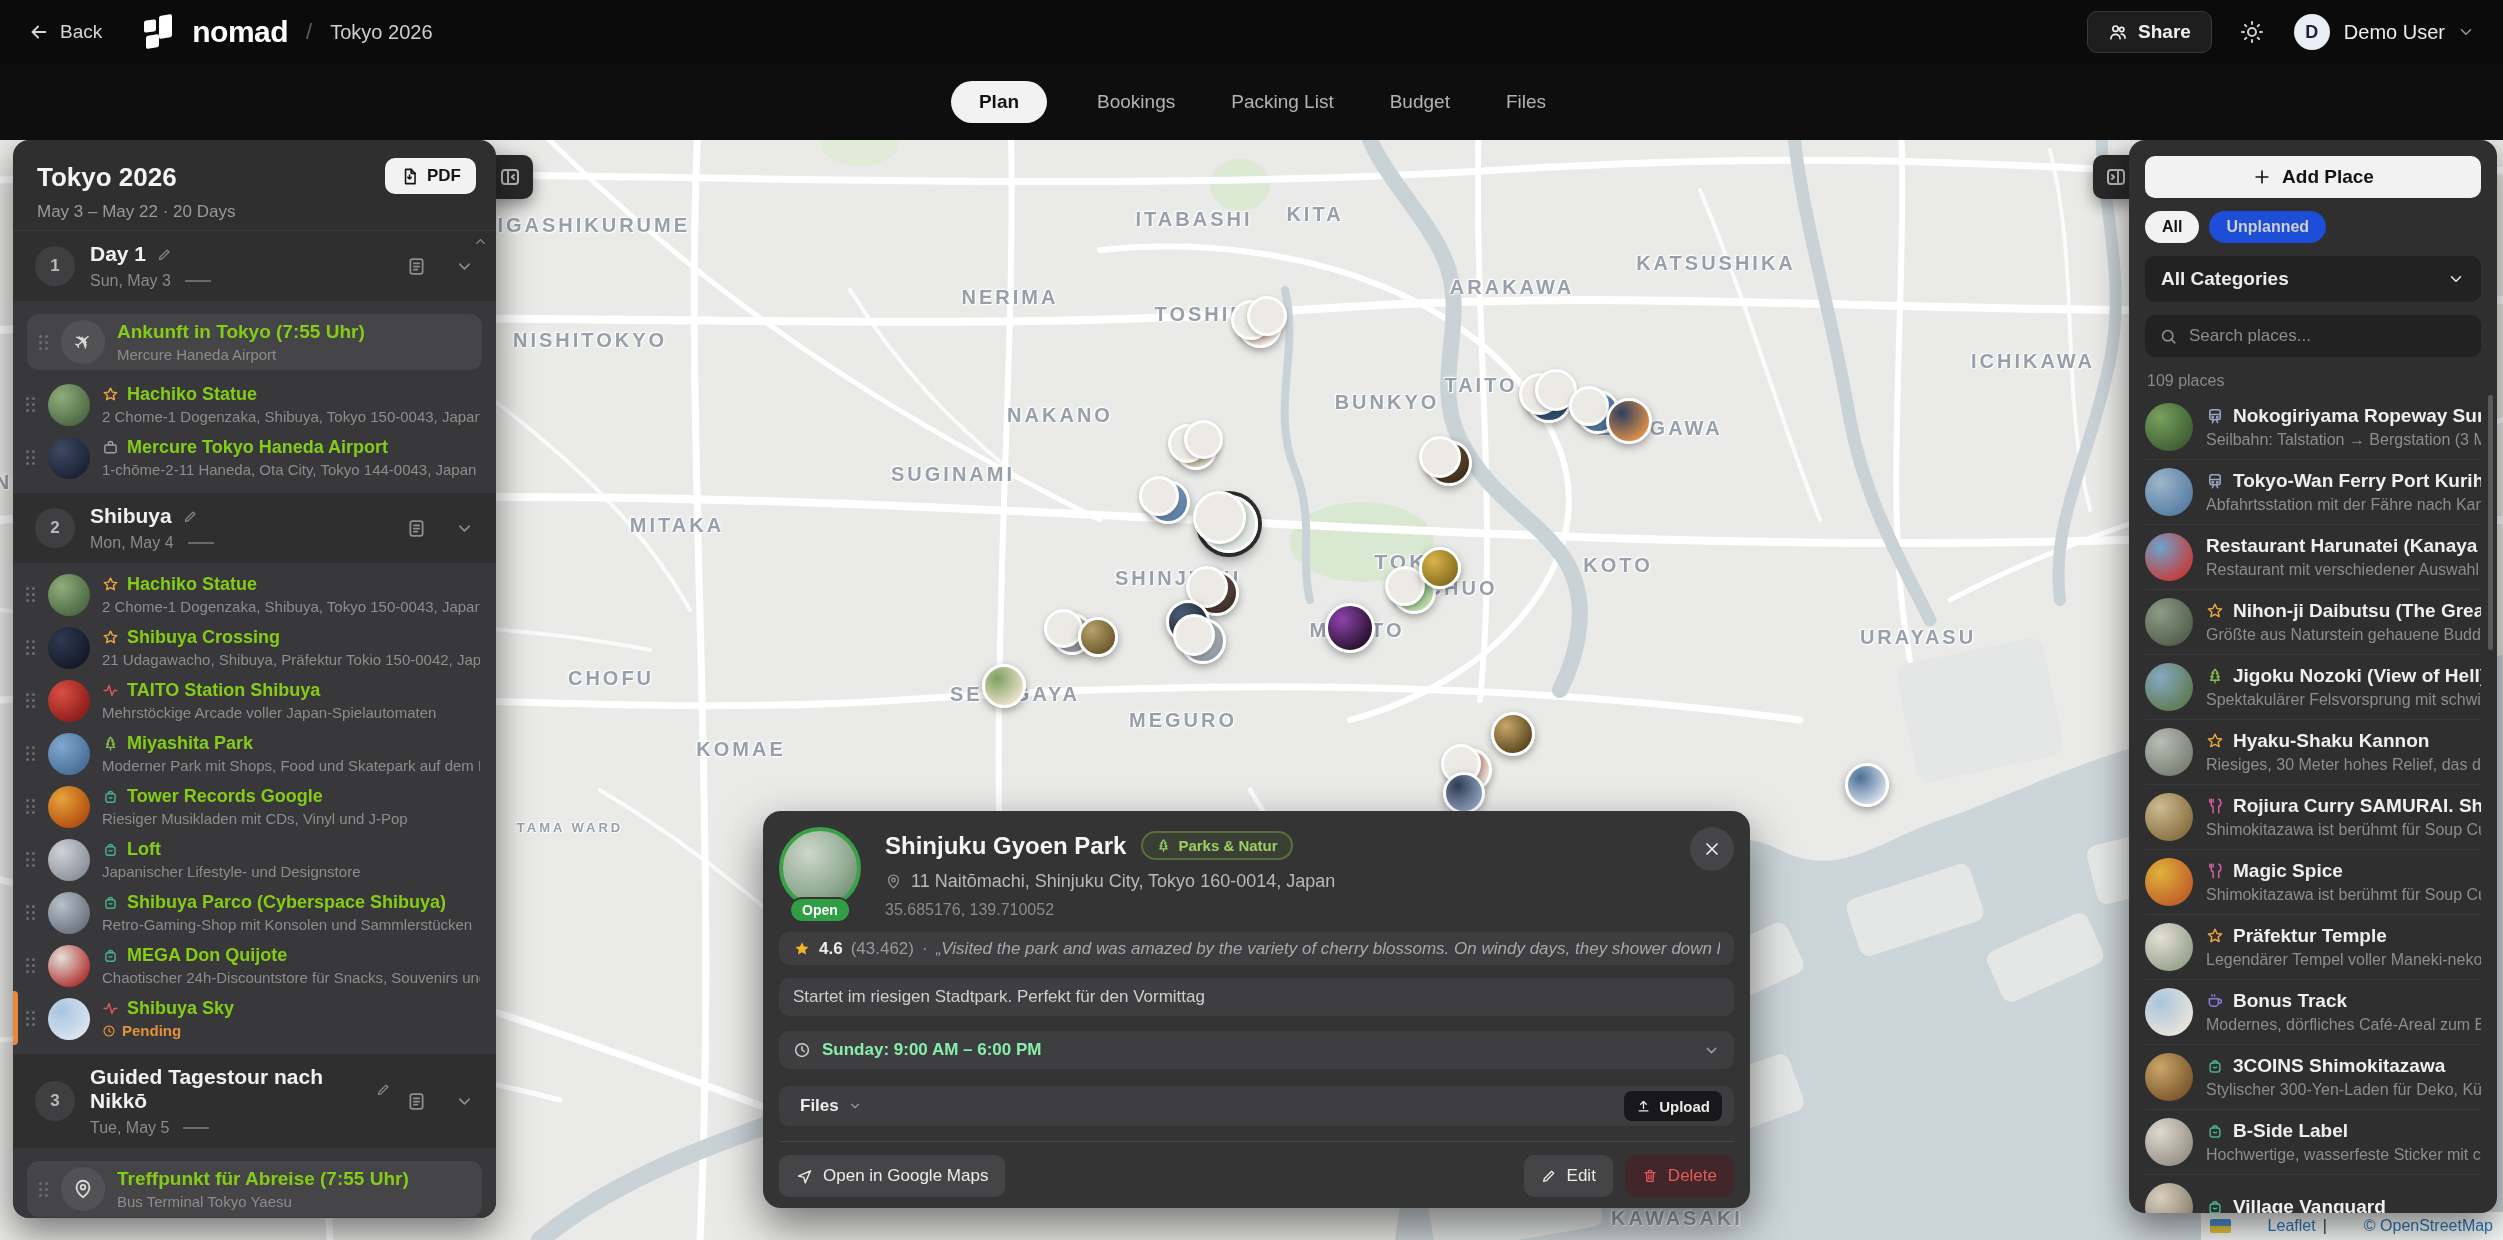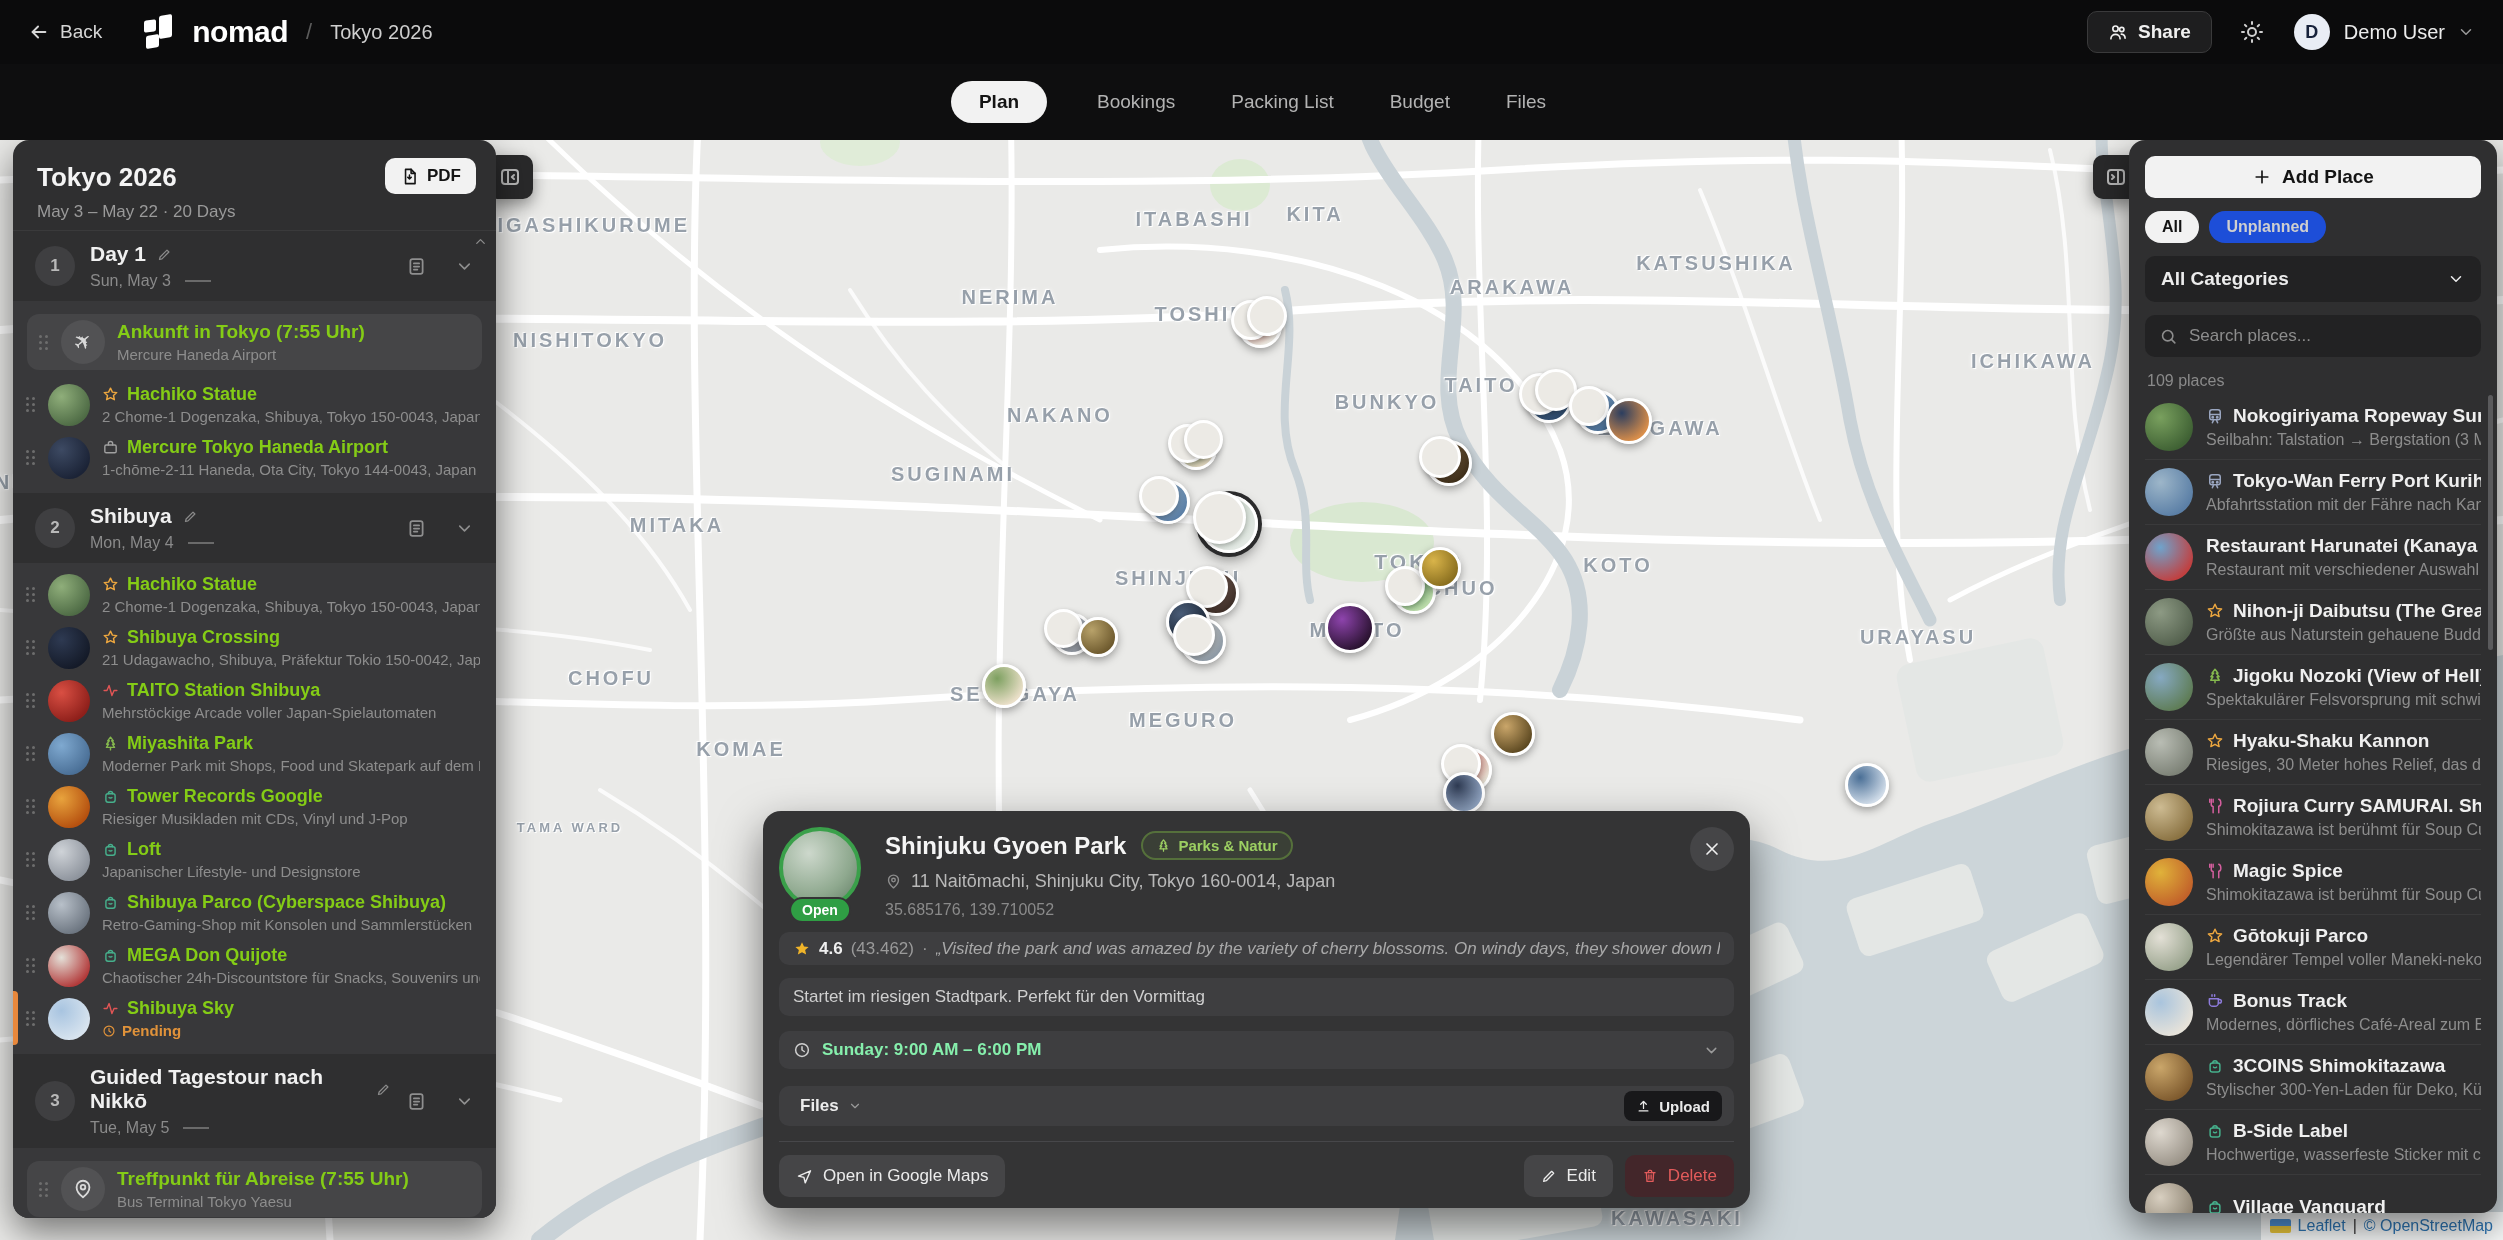--- a/index.html
+++ b/index.html
@@ -40,21 +40,21 @@
   #map { position:absolute; left:0; top:90px; width:2503px; height:1150px; background:#eaeae8; overflow:hidden; z-index:1; }
   .map-label { position:absolute; transform:translate(-50%,-50%); color:#97a0aa; font-weight:bold;
     letter-spacing:3px; text-shadow:0 0 5px #fff,1px 1px 0 #fff,-1px -1px 0 #fff; white-space:nowrap; }
   .marker { position:absolute; transform:translate(-50%,-50%); border-radius:50%; border:3px solid #fff;
     box-shadow:0 3px 8px rgba(0,0,0,.35); cursor:pointer; }
   .marker .ghost { position:absolute; border-radius:50%; background:#eceae5; border:3px solid #fff;
     box-shadow:0 2px 5px rgba(0,0,0,.25); z-index:-1; }
   .marker.selected { box-shadow:0 0 0 4px #2b2b2c, 0 6px 14px rgba(0,0,0,.45); }
   #attribution { position:absolute; right:0; bottom:0; background:rgba(255,255,255,.82);
     display:flex; align-items:center; gap:7px; padding:5px 10px 5px 9px; font-size:16px; z-index:30; }
-  #attribution .lnk { color:#2e76b5; }
+  #attribution .lnk { color:#2e76b5;margin-left:30px; }
   #attribution .sep { color:#333; }
   .ua-flag { width:21px; height:14px; border-radius:2px; overflow:hidden; display:inline-block; }
   .ua-flag .t { display:block; height:7px; background:#4e8fd1; }
   .ua-flag .b { display:block; height:7px; background:#e8c53a; }
 
   .collapse-btn { position:absolute; width:46px; height:44px; background:#29292a; border-radius:10px;
     color:#b9b9b9; display:flex; align-items:center; justify-content:center; z-index:8;
     box-shadow:0 6px 16px rgba(0,0,0,.4); cursor:pointer; }
 
   
@@ -961,21 +961,21 @@
       </div>
       <div class="pl-row">
         <div class="ph" style="width: 48px; height: 48px; background: radial-gradient(circle at 32% 30%, rgb(227, 224, 214), rgb(154, 164, 142) 75%);"></div>
         <div class="it-text">
           <div class="pl-title">
             <span class="icon" style="color: rgb(237, 167, 63);">
               <svg viewBox="0 0 24 24" fill="none" stroke="currentColor" stroke-width="2" stroke-linecap="round" stroke-linejoin="round" width="18" height="18">
                 <path d="M12 3l2.7 5.7 6.1.6-4.6 4.1 1.3 6L12 16.4 6.5 19.4l1.3-6L3.2 9.3l6.1-.6z"></path>
               </svg>
             </span>
-            <span>Gōtokuji Parco</span>
+            <span>Präfektur Temple</span>
           </div>
           <div class="pl-sub">Legendärer Tempel voller Maneki-neko (...</div>
         </div>
       </div>
       <div class="pl-row">
         <div class="ph" style="width: 48px; height: 48px; background: radial-gradient(circle at 32% 30%, rgb(169, 196, 221), rgb(231, 227, 218) 75%);"></div>
         <div class="it-text">
           <div class="pl-title">
             <span class="icon" style="color: rgb(141, 123, 219);">
               <svg viewBox="0 0 24 24" fill="none" stroke="currentColor" stroke-width="2" stroke-linecap="round" stroke-linejoin="round" width="18" height="18">

